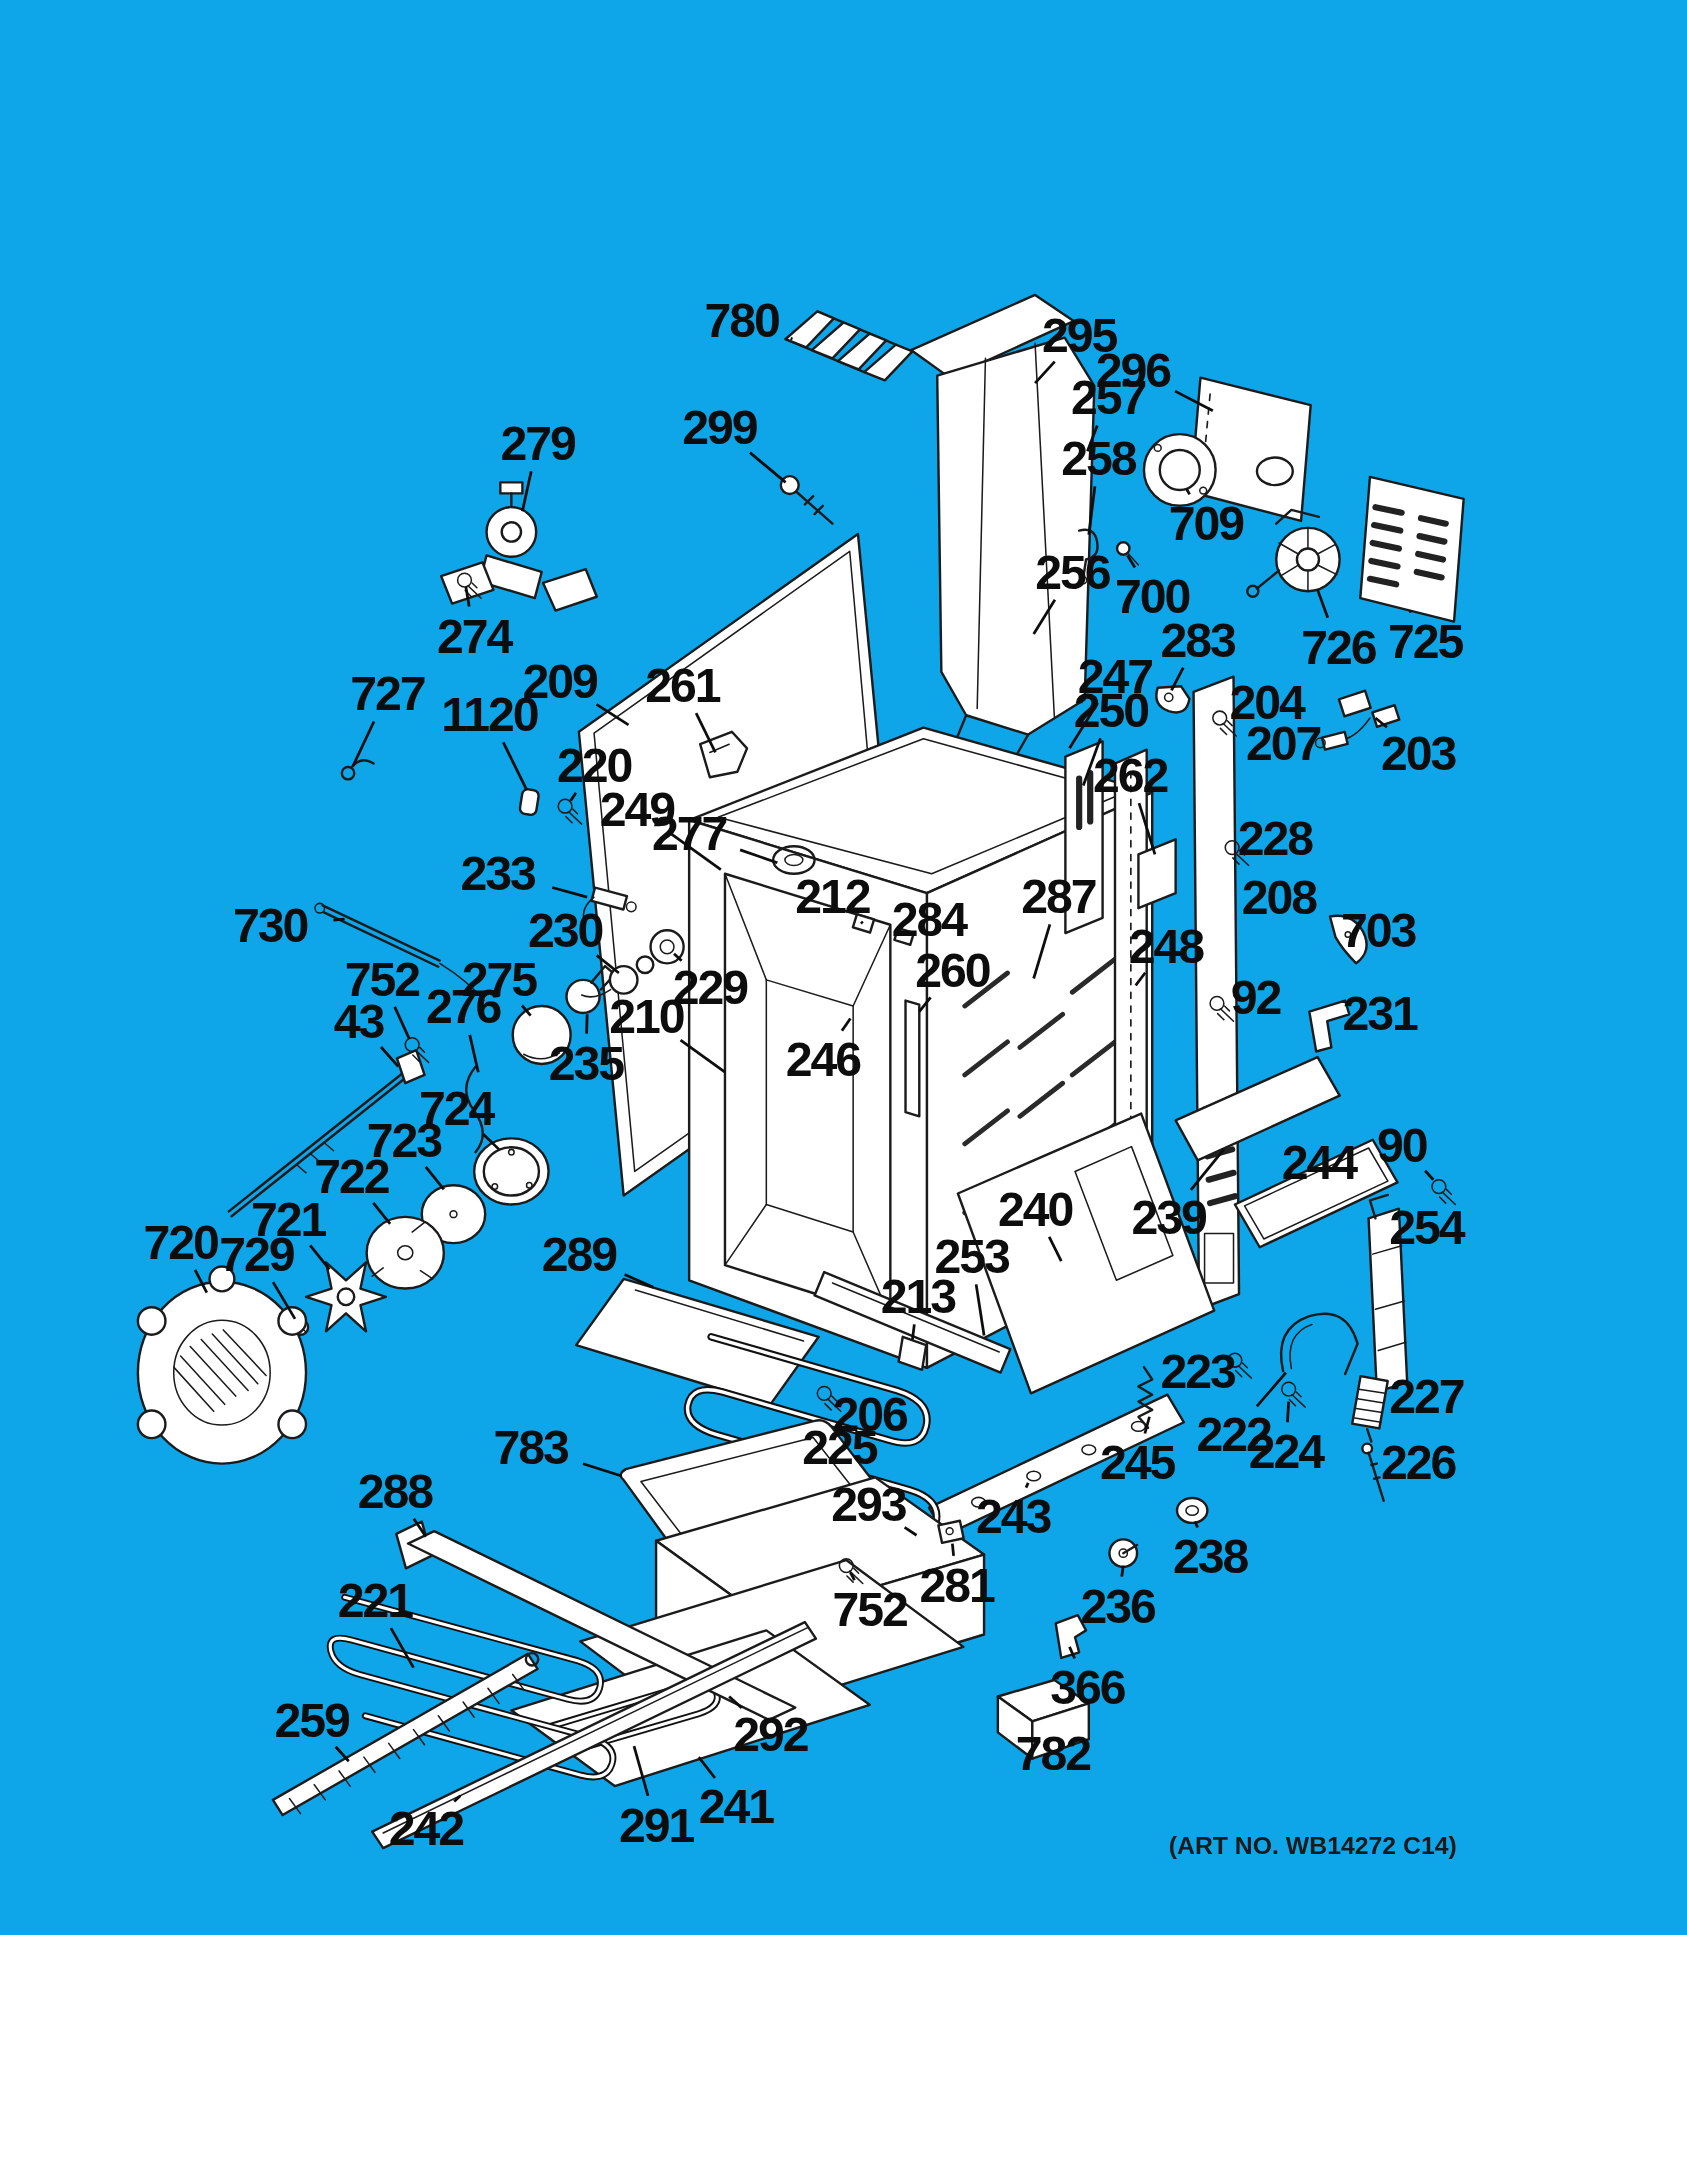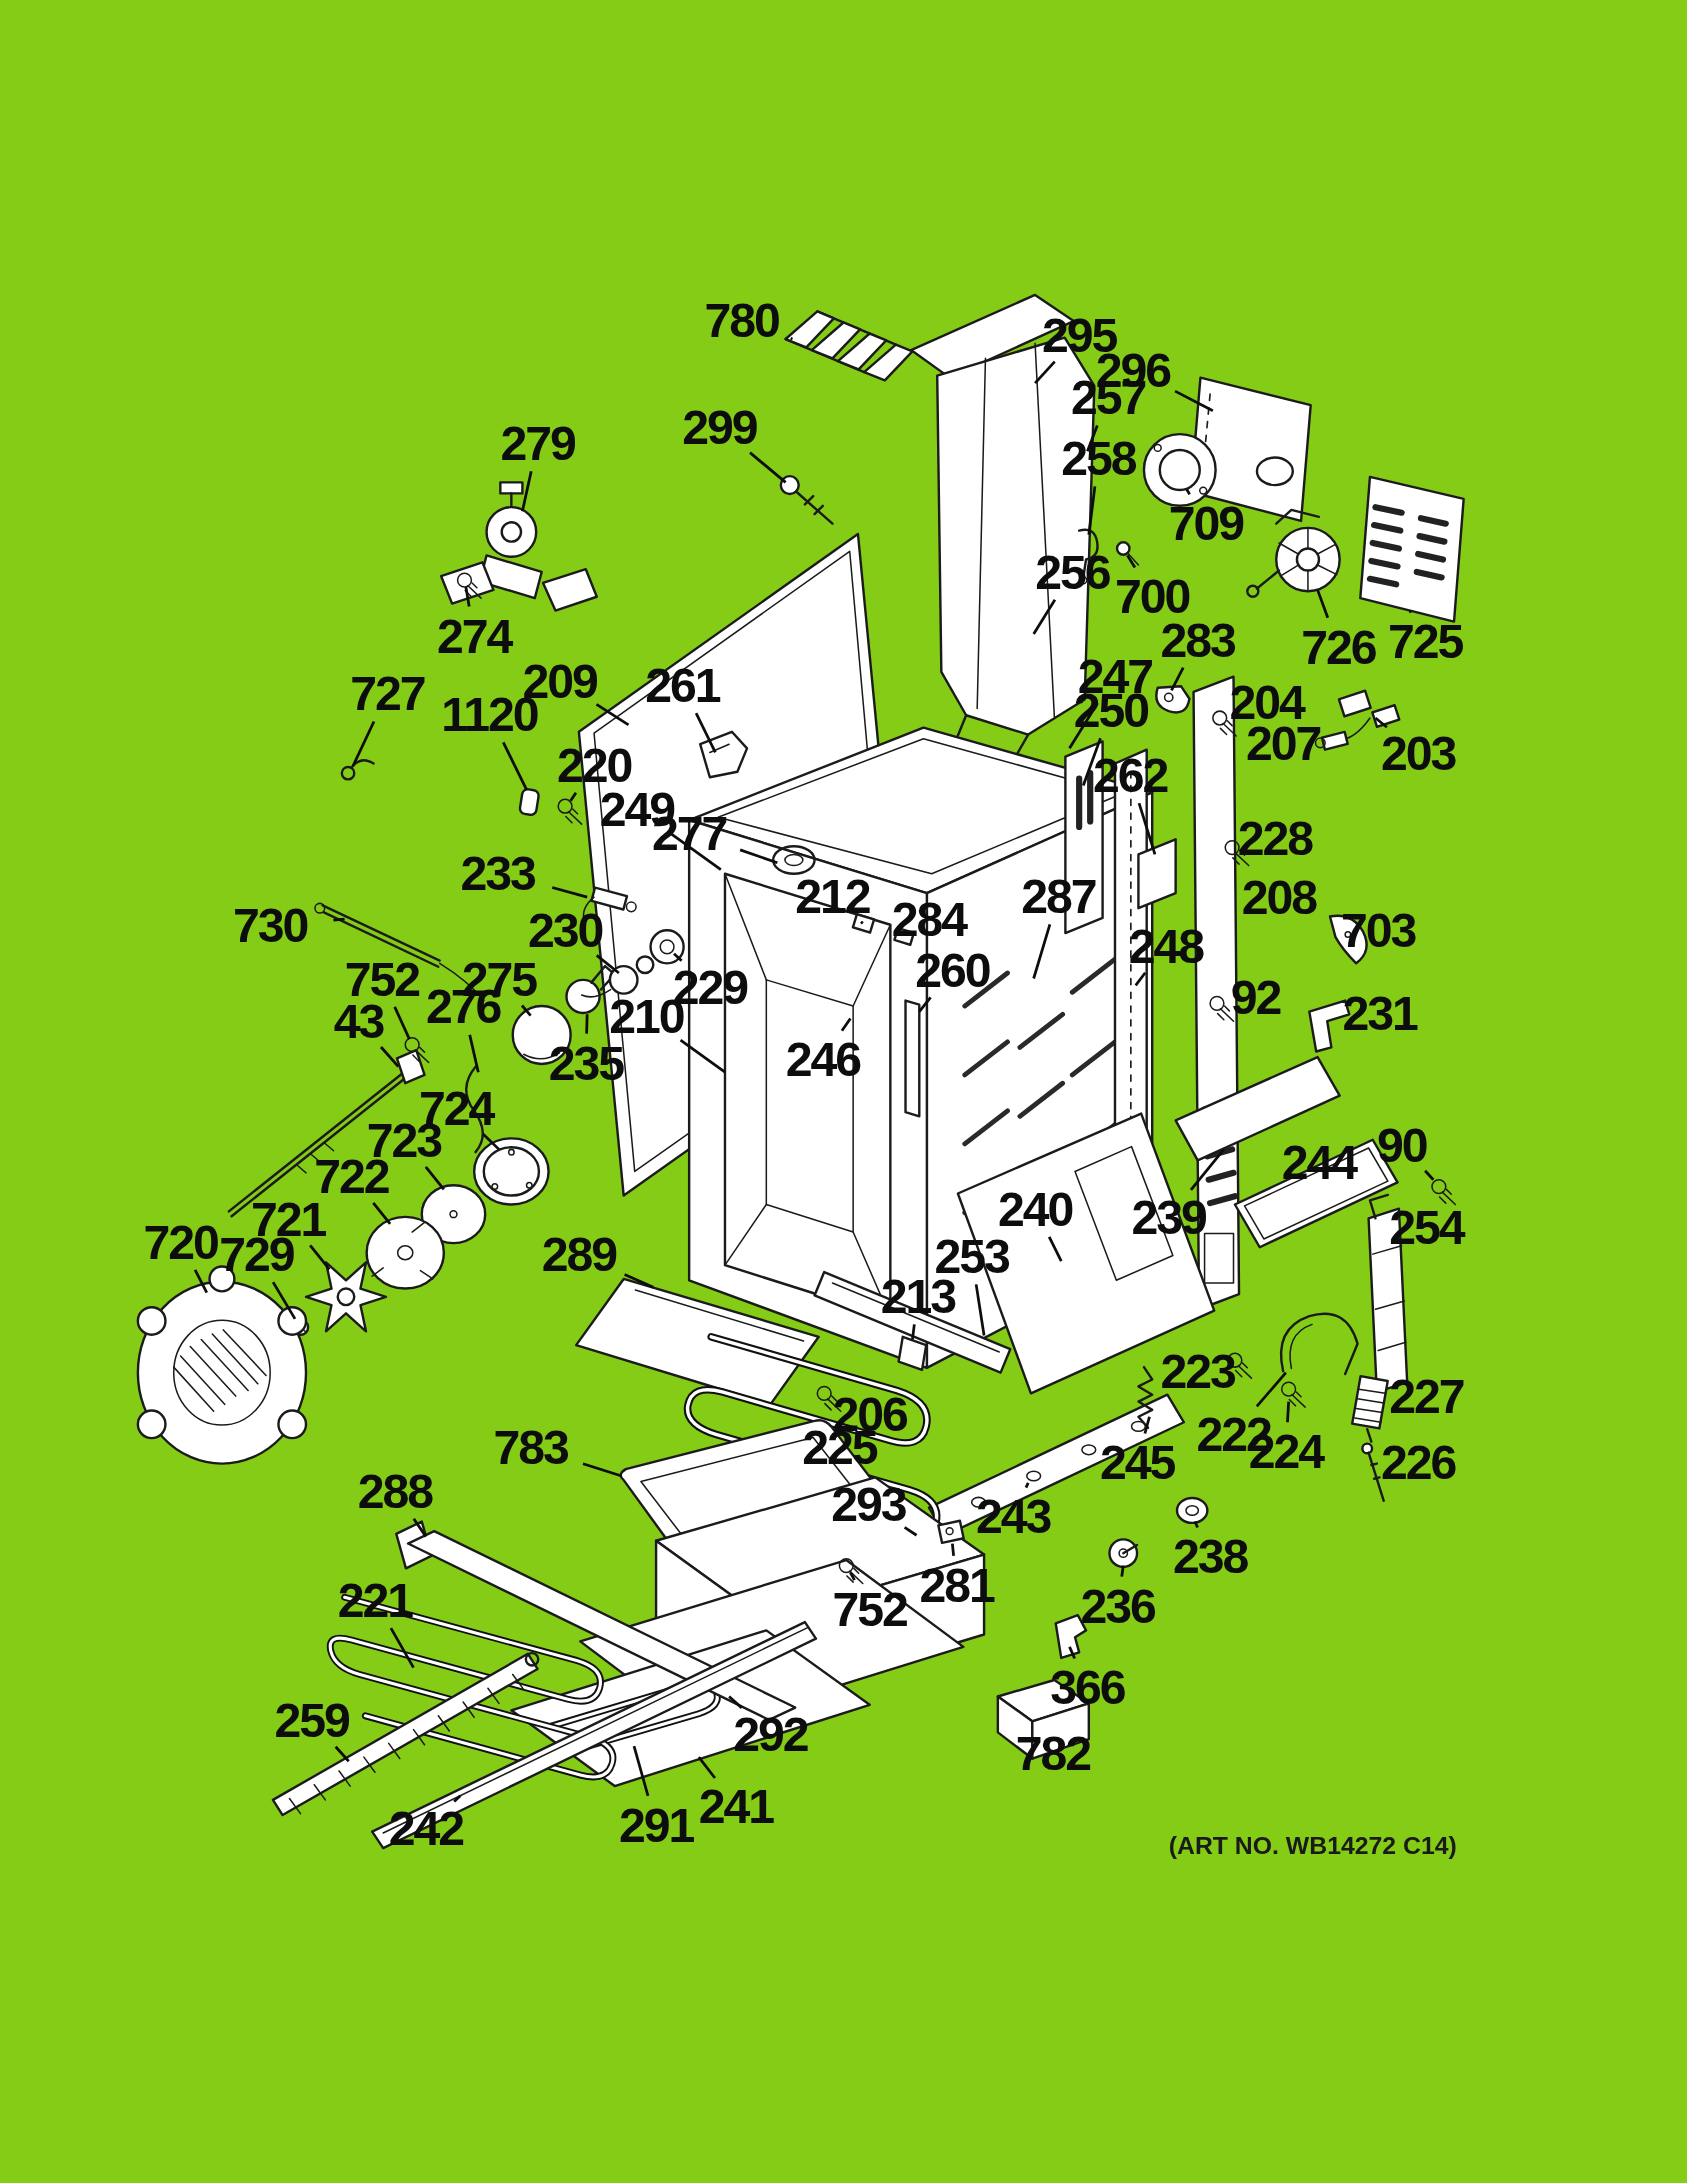--- a/index.html
+++ b/index.html
@@ -1,16 +1,16 @@
 <!DOCTYPE html>
 <html style="font-size:11px"><head>
 <meta charset="utf-8">
 <style>
   html,body{margin:0;padding:0;background:#ffffff}
-  .page{width:1687px;height:2183px;position:relative;background:#84cc16}
+  .page{width:1687px;height:1935px;position:relative;background:#0ea5e9}
   svg{display:block}
   .lbl{font-family:"Liberation Sans","DejaVu Sans",sans-serif;font-weight:bold;
        font-size:70px;fill:#0d0d0d;letter-spacing:-3px}
   .artno{font-family:"Liberation Sans","DejaVu Sans",sans-serif;font-weight:bold;
        font-size:36px;fill:#1a1a1a;text-anchor:middle}
   .leader{stroke:#0d0d0d;stroke-width:4;fill:none}
   .o{fill:none;stroke:#1b1b1b;stroke-width:3.5;stroke-linejoin:round;stroke-linecap:round}
   .w{fill:#ffffff;stroke:#1b1b1b;stroke-width:3.5;stroke-linejoin:round}
   .thin{stroke-width:2.2}
   .hatch{stroke:#2a2a2a;stroke-width:7;stroke-linecap:round;fill:none}

